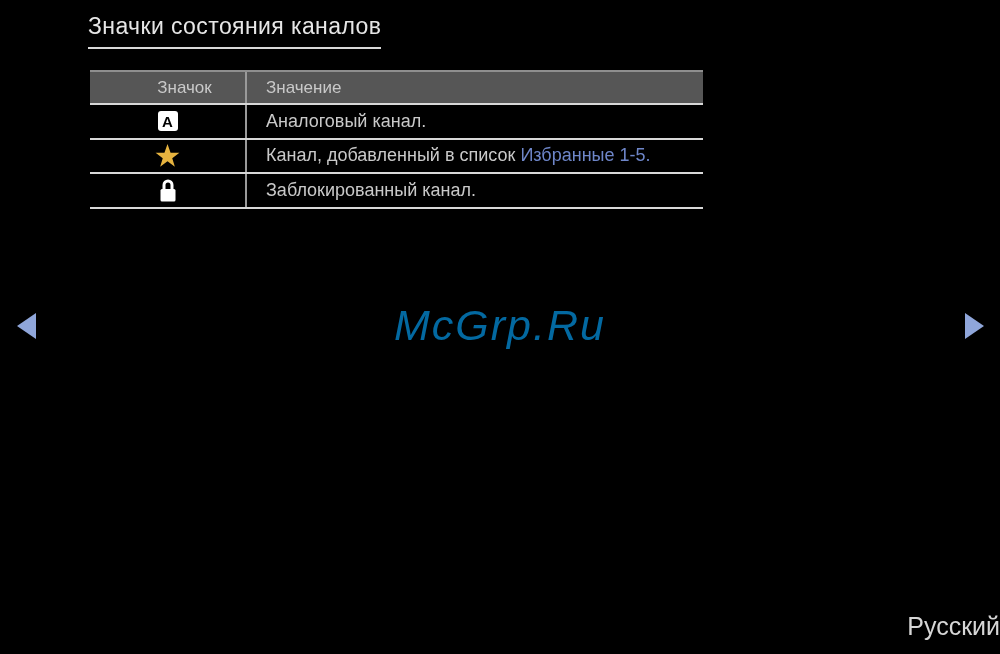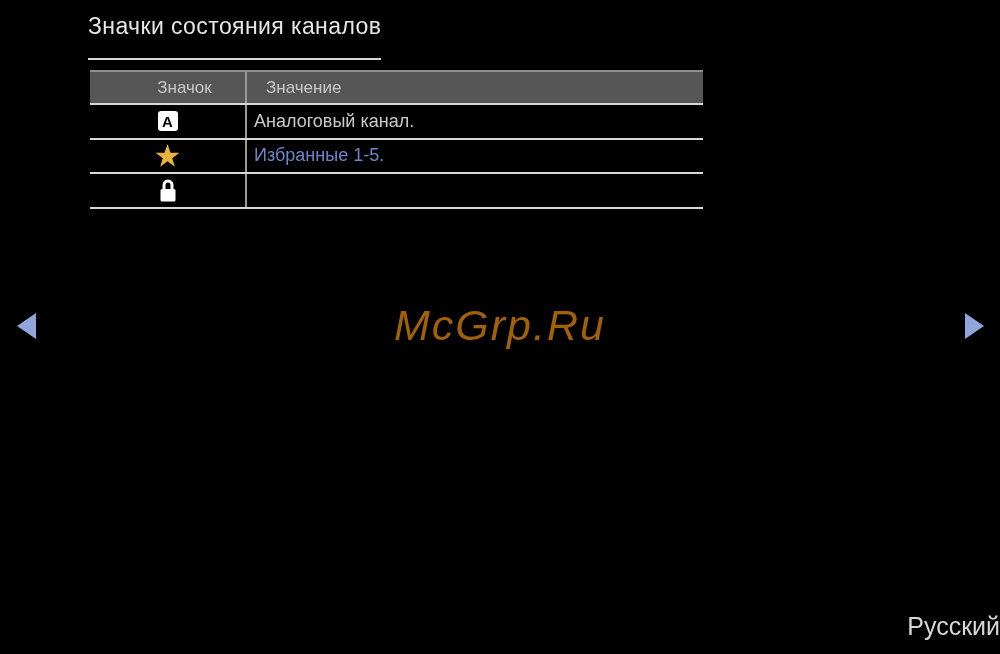--- a/index.html
+++ b/index.html
@@ -16,21 +16,21 @@
     overflow: hidden;
   }
   
   .page-title {
     position: absolute;
     left: 88px;
     top: 13px;
     font-size: 23px;
     color: #e6e6e6;
     letter-spacing: 0.4px;
-    padding-bottom: 18px;
+    padding-bottom: 7px;
     border-bottom: 2px solid #d9d9d9;
   }
   
   .status-table {
     position: absolute;
     left: 90px;
     top: 70px;
     width: 613px;
     border-top: 2px solid #8f8f8f;
   }
@@ -73,21 +73,21 @@
     display: flex;
     align-items: center;
     justify-content: center;
     border-right: 2px solid #9a9a9a;
     box-sizing: border-box;
   }
   .td-text {
     flex: 1;
     display: flex;
     align-items: center;
-    padding-left: 7px;
+    padding-left: 19px;
     color: #c9c9c9;
     font-size: 18px;
     white-space: pre;
   }
   .analog-badge {
     width: 20px;
     height: 20px;
     background: #ffffff;
     border-radius: 3px;
     color: #000000;
@@ -102,21 +102,21 @@
   .hl-reg  { color: #6e86c9; }
   
   .watermark {
     position: absolute;
     top: 301px;
     left: 0;
     right: 0;
     text-align: center;
     font-size: 43px;
     font-style: italic;
-    color: #a16207;
+    color: #0369a1;
     letter-spacing: 2px;
   }
   
   .nav-arrow {
     position: absolute;
     top: 312px;
     width: 22px;
     height: 28px;
     cursor: pointer;
     background: none;
@@ -157,31 +157,32 @@
     </div>
 
 
     <div class="trow">
       <div class="td-icon">
         <svg width="25" height="24" viewBox="0 0 24 23">
           <path d="M12 0 L14.94 8.26 L23.41 8.29 L16.56 13.54 L19.05 21.71 L12 16.6 L4.95 21.71 L7.44 13.54 L0.59 8.29 L9.06 8.26 Z" fill="#e6b33f"></path>
         </svg>
       </div>
       <div class="td-text">
-        <span class="hl-bold">Избранные 1</span><span class="hl-reg">-5.</span>
+        <span>Канал, добавленный в список </span><span class="hl-bold">Избранные 1</span><span class="hl-reg">-5.</span>
       </div>
     </div>
 
     <div class="trow">
       <div class="td-icon">
         <svg width="20" height="26" viewBox="0 0 20 26">
           <path d="M6 13 V8 a4 4 0 0 1 8 0 V13" fill="none" stroke-width="3" stroke="#ffffff"></path>
           <rect x="2.5" y="12" width="15" height="12.5" rx="1.5" fill="#ffffff"></rect>
         </svg>
       </div>
+      <div class="td-text">Заблокированный канал.</div>
     </div>
   </div>
 
   <div class="watermark">McGrp.Ru</div>
 
   <button class="nav-arrow nav-left">
     <svg width="22" height="28" viewBox="0 0 22 28">
       <polygon points="21,1 21,27 2,14" fill="#8fa6da"></polygon>
     </svg>
   </button>

